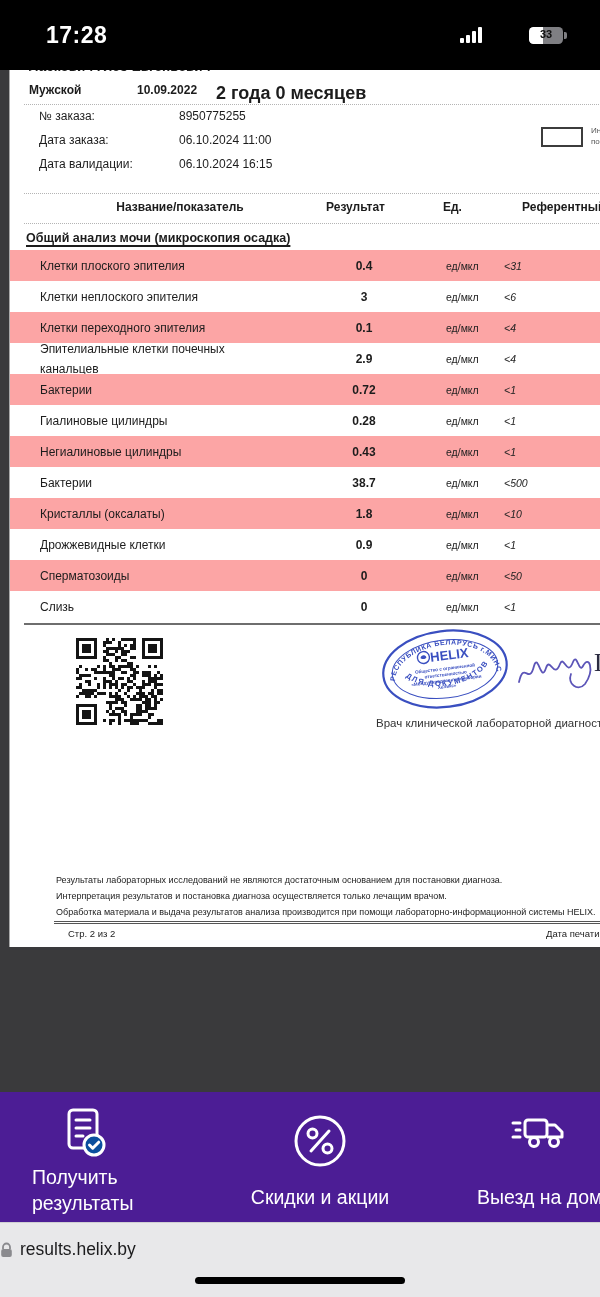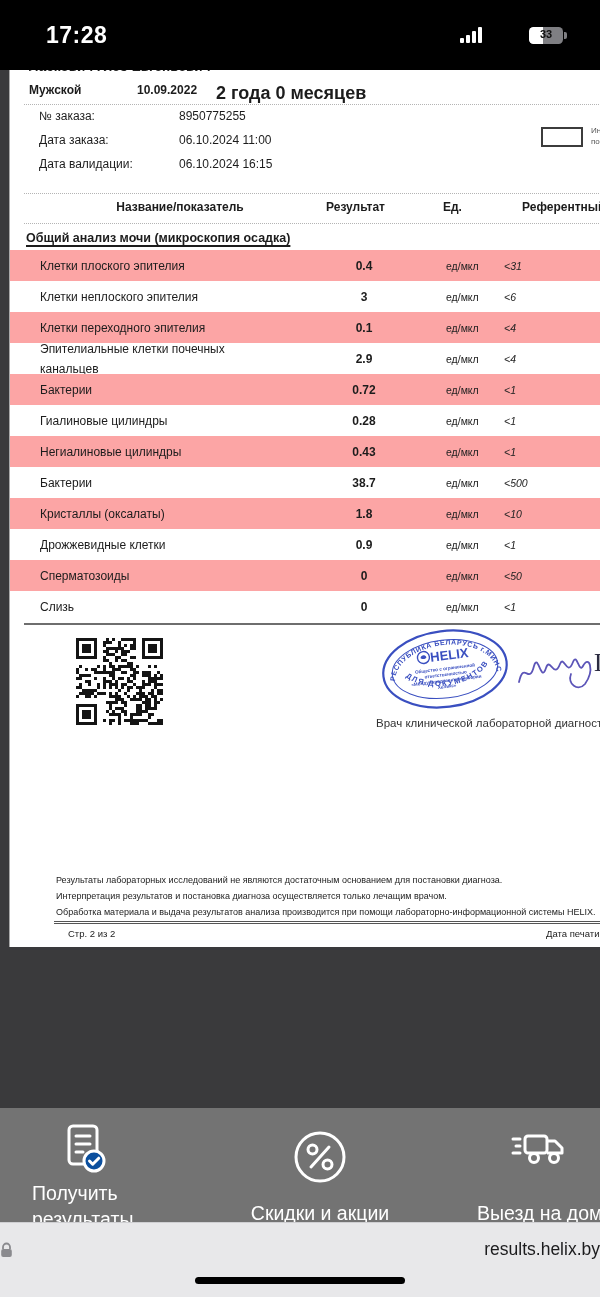--- a/index.html
+++ b/index.html
@@ -54,32 +54,32 @@
   #signature { left:505px; top:574px; width:86px; height:52px; }
   #signature-letter { left:584px; top:578px; font-size:26px; color:#2b2b40; font-family:"Liberation Serif", serif; }
   #doctor-title { left:366px; top:647px; font-size:11.5px; color:#333; white-space:nowrap; }
 
   .disclaimer { left:46px; font-size:9px; color:#222; white-space:nowrap; }
   #footer-rule { left:44px; top:851px; width:547px; height:3px; border-top:1px solid #555; border-bottom:1px solid #555; }
   #page-info { left:58px; top:858px; font-size:9.5px; color:#222; }
   #print-date { left:536px; top:858px; font-size:9.5px; color:#222; white-space:nowrap; }
 
   
-  #nav-bar { left:0; top:1092px; width:600px; height:130px; background:#737373; color:#fff;margin-top:16px; }
+  #nav-bar { left:0; top:1092px; width:600px; height:130px; background:#4c1d95; color:#fff; }
   .nav-label { position:absolute; font-size:19.5px; line-height:26px; color:#fff; }
   #nav-label-results { left:32px; top:72px; width:135px; }
   #nav-label-discounts { left:0; top:92px; width:640px; text-align:center; }
   #nav-label-visit { left:477px; top:92px; white-space:nowrap; }
   .nav-icon { position:absolute; }
   #icon-doc-check { left:55px; top:12px; }
   #icon-percent { left:291px; top:20px; }
   #icon-truck { left:508px; top:16px; }
 
   #url-bar { left:0; top:1222px; width:600px; height:75px; background:#e8e8ea; border-top:1px solid #cfcfd2; }
-  #url-row { position:absolute; left:0; top:16px; width:100%; display:flex; justify-content:space-between; align-items:center; gap:7px; }
+  #url-row { position:absolute; left:0; top:16px; width:100%; display:flex; justify-content:flex-start; align-items:center; gap:7px; }
   #url-text { font-size:17.5px; color:#1c1c1e; }
   #home-indicator { left:195px; top:54px; width:210px; height:7px; border-radius:4px; background:#000; }
 </style>
 </head>
 <body>
 
 <div id="status-bar" class="abs">
   <div id="status-time" class="abs">17:28</div>
   <div id="signal" class="abs">
     <span class="sig-bar" style="left:0;height:5px"></span>

